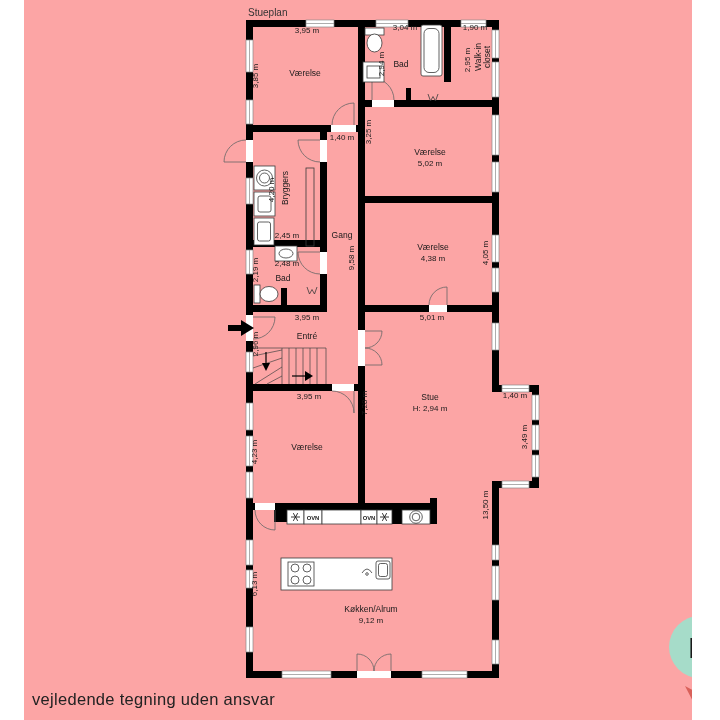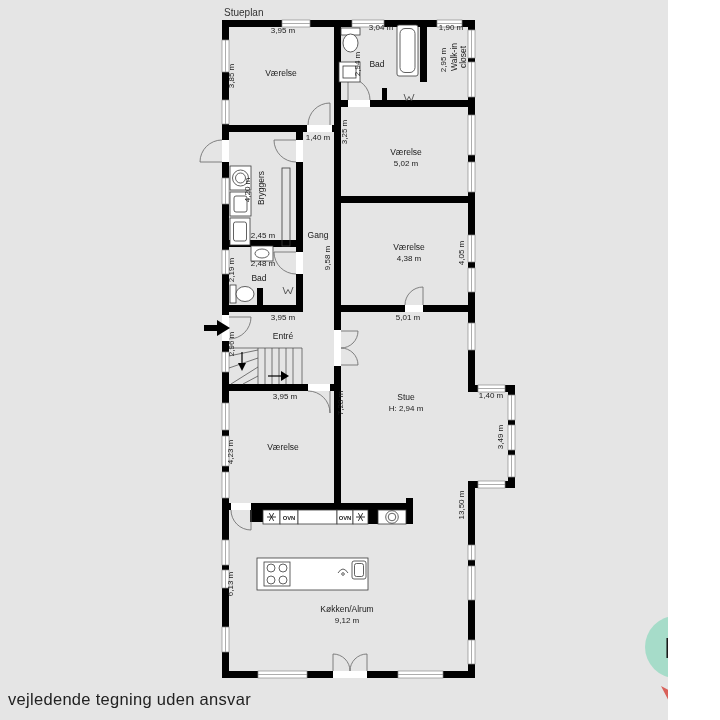--- a/index.html
+++ b/index.html
@@ -1,16 +1,16 @@
 <!DOCTYPE html>
 <html><head>
 <meta charset="utf-8">
 <style>
   html,body{margin:0;padding:0;background:#ffffff;}
-  .stage{position:relative;width:668px;height:720px;background:#e5e5e5;overflow:hidden;}
+  .stage{position:relative;width:668px;height:720px;background:#fca5a5;overflow:hidden;margin-left:24px;}
   svg{position:absolute;left:0;top:0;}
   svg text{fill:#1a1a1a;font-family:"Liberation Sans","DejaVu Sans",sans-serif;}
   .dim{font-size:8px;}
   .room{font-size:8.5px;}
   .tiny{font-size:5.8px;font-weight:bold;}
   .title{font-size:10px;fill:#333;}
   .disc{font-size:16.5px;fill:#222;font-weight:500;letter-spacing:.3px;}
   .compass-n{font-size:29px;font-weight:600;}
   .wall{fill:#000;}
   .win{fill:#fff;stroke:#8a8a8a;stroke-width:0.7;}

